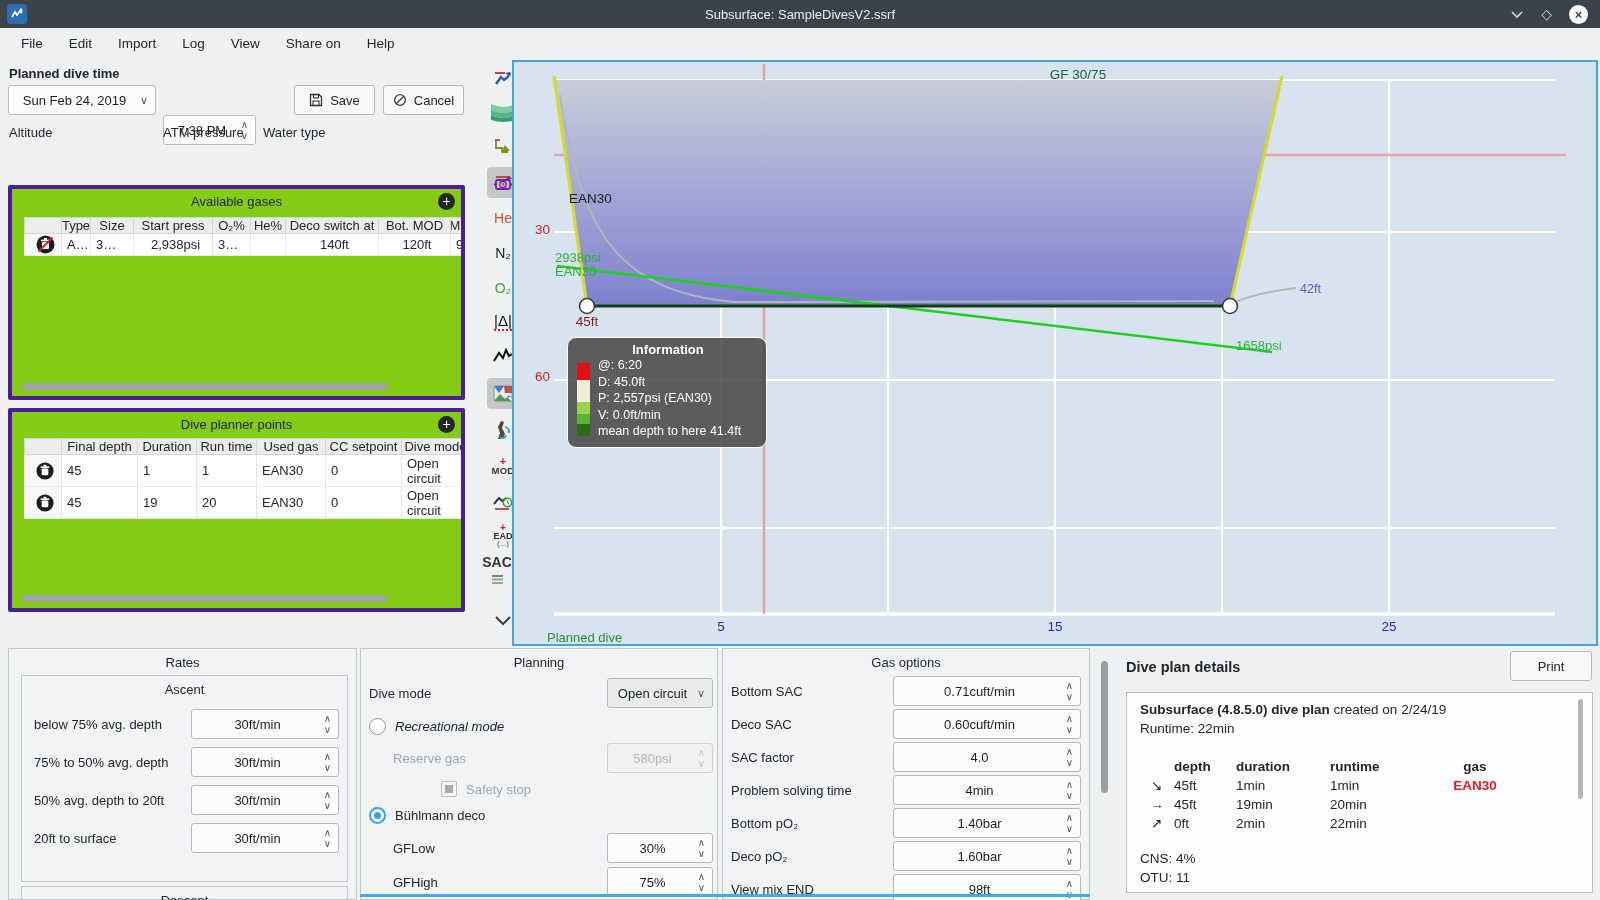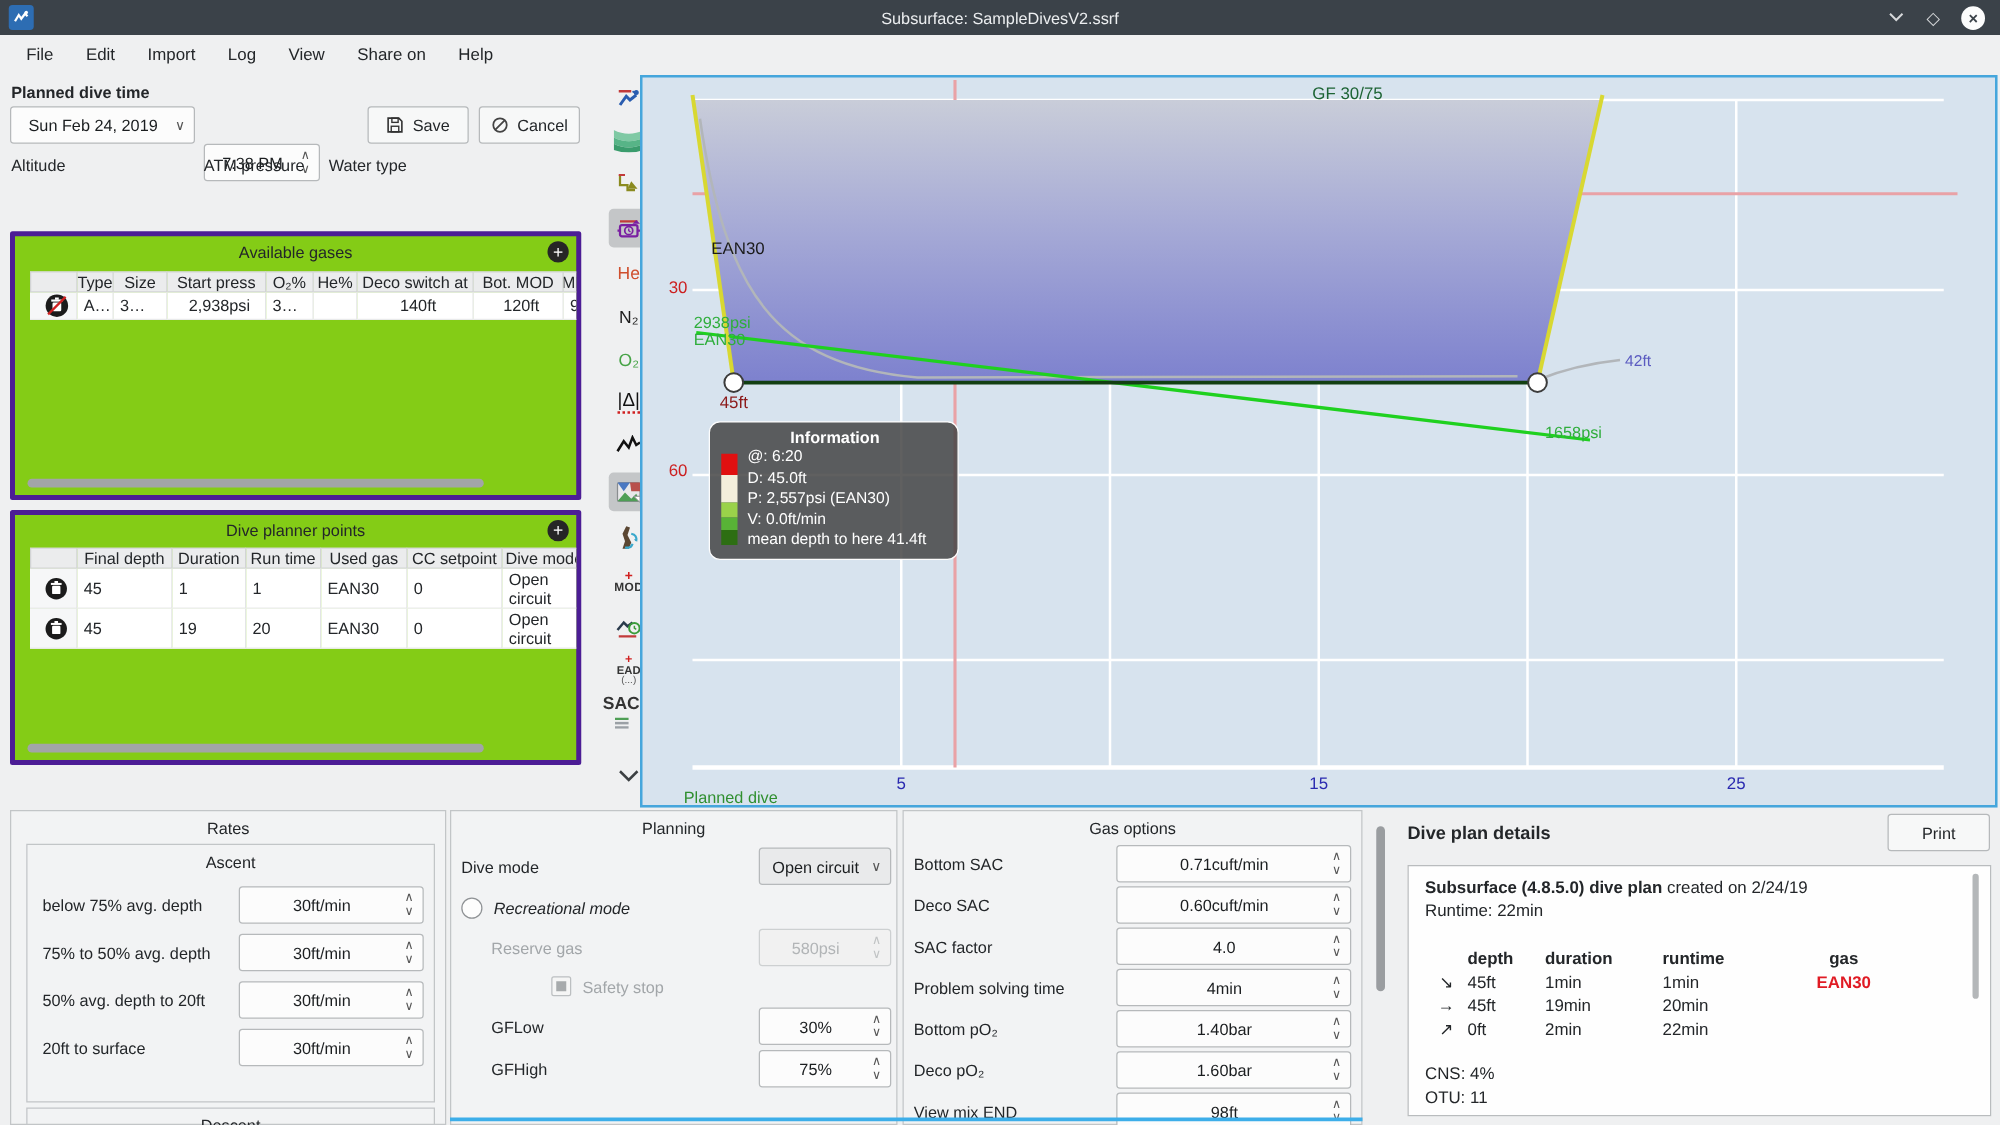--- a/index.html
+++ b/index.html
@@ -496,20 +496,24 @@
           <span>∨</span>
         </span>
     </div>
   </div>
   <div style="display:flex;align-items:center;gap:9px;margin:8px 0 0 80px;">
     <span class="chk">
         <span class="inner"></span>
       </span>
       <span class="lbl gray">Safety stop</span>
   </div>
+  <div style="display:flex;align-items:center;gap:9px;margin:10px 0 0 8px;">
+    <span class="radio on"></span>
+      <span class="lbl">Bühlmann deco</span>
+  </div>
   <div class="rrow" style="margin:9px 4px 0 32px;">
     <span class="lbl">GFLow</span>
     <div class="field" style="width:106px;">
       <span>30%</span>
         <span class="spinner">
           <span>∧</span>
           <span>∨</span>
         </span>
     </div>
   </div>

